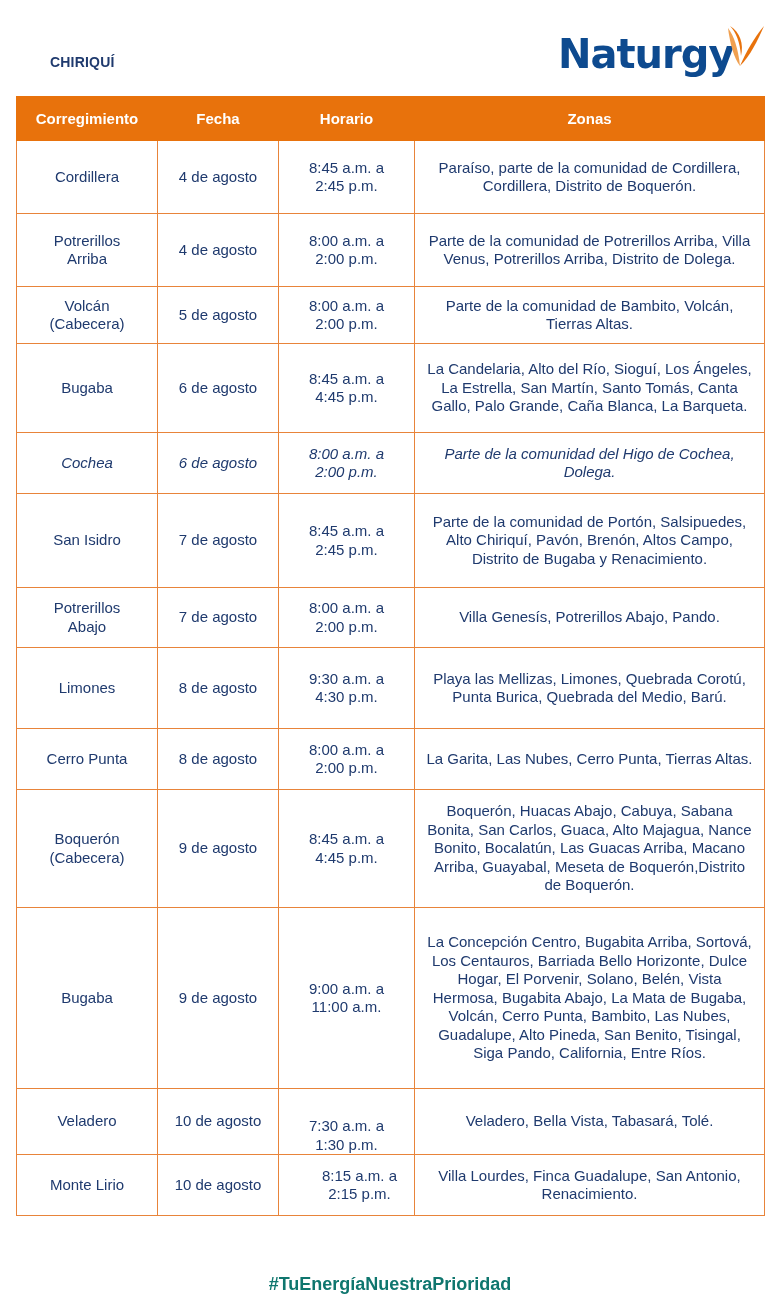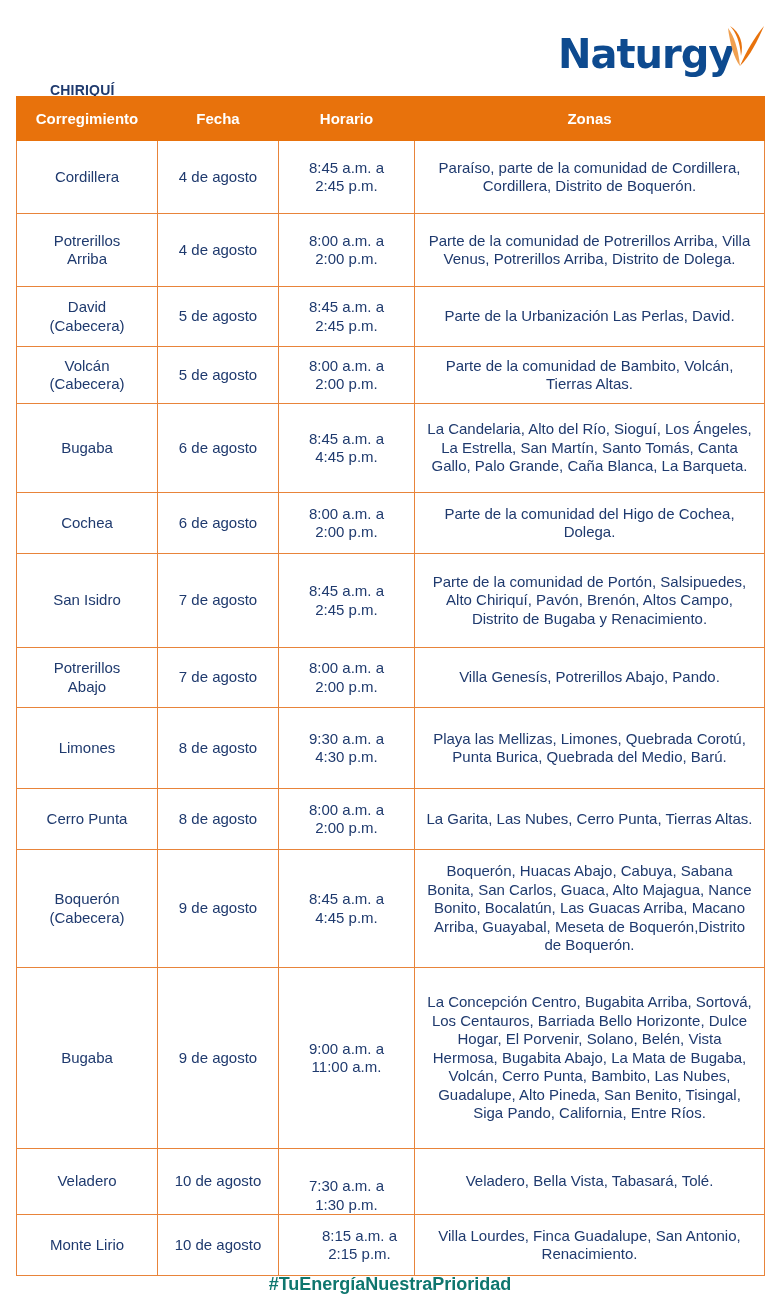--- a/index.html
+++ b/index.html
@@ -2,21 +2,21 @@
 <html><head>
   <meta charset="utf-8">
   <style>
     html, body { margin: 0; padding: 0; background: #ffffff; }
     body {
       width: 780px; height: 1306px; position: relative; overflow: hidden;
       font-family: "Liberation Sans", "DejaVu Sans", sans-serif;
       color: #1f3a6e;
     }
     .region-title {
-      position: absolute; left: 50px; top: 82px;
+      position: absolute; left: 50px; top: 54px;
       font-weight: bold; font-size: 14px; color: #1f3a6e; letter-spacing: 0.2px;
     }
     .logo {
       position: absolute; left: 558px; top: 22px; width: 210px; height: 58px;
     }
     .logo-text {
       position: absolute; left: 0; top: 8px;
       font-family: "DejaVu Sans", sans-serif; font-weight: bold;
       font-size: 40px; color: #0d4a8f; letter-spacing: -1px; line-height: 48px;
     }
@@ -76,39 +76,33 @@
         <td><span>4 de agosto</span></td>
         <td><span style="display: inline-block; max-width: 80px;">8:45 a.m. a 2:45 p.m.</span></td>
         <td class="zonas"><span>Paraíso, parte de la comunidad de Cordillera, Cordillera, Distrito de Boquerón.</span></td>
       </tr>
       <tr style="height: 73px;">
         <td><span style="display: inline-block; max-width: 100px;">Potrerillos Arriba</span></td>
         <td><span>4 de agosto</span></td>
         <td><span style="display: inline-block; max-width: 80px;">8:00 a.m. a 2:00 p.m.</span></td>
         <td class="zonas"><span>Parte de la comunidad de Potrerillos Arriba, Villa Venus, Potrerillos Arriba, Distrito de Dolega.</span></td>
       </tr>
-      <tr style="height: 60px;">
-        <td><span style="display: inline-block; max-width: 100px;">David (Cabecera)</span></td>
-        <td><span>5 de agosto</span></td>
-        <td><span style="display: inline-block; max-width: 80px;">8:45 a.m. a 2:45 p.m.</span></td>
-        <td class="zonas"><span>Parte de la Urbanización Las Perlas, David.</span></td>
-      </tr>
       <tr style="height: 57px;">
         <td><span style="display: inline-block; max-width: 100px;">Volcán (Cabecera)</span></td>
         <td><span>5 de agosto</span></td>
         <td><span style="display: inline-block; max-width: 80px;">8:00 a.m. a 2:00 p.m.</span></td>
         <td class="zonas"><span>Parte de la comunidad de Bambito, Volcán, Tierras Altas.</span></td>
       </tr>
       <tr style="height: 89px;">
         <td><span style="display: inline-block; max-width: 100px;">Bugaba</span></td>
         <td><span>6 de agosto</span></td>
         <td><span style="display: inline-block; max-width: 80px;">8:45 a.m. a 4:45 p.m.</span></td>
         <td class="zonas"><span>La Candelaria, Alto del Río, Sioguí, Los Ángeles, La Estrella, San Martín, Santo Tomás, Canta Gallo, Palo Grande, Caña Blanca, La Barqueta.</span></td>
       </tr>
-      <tr style="height: 61px;">
+      <tr style="height: 61px; font-style: italic;">
         <td><span style="display: inline-block; max-width: 100px;">Cochea</span></td>
         <td><span>6 de agosto</span></td>
         <td><span style="display: inline-block; max-width: 80px;">8:00 a.m. a 2:00 p.m.</span></td>
         <td class="zonas"><span>Parte de la comunidad del Higo de Cochea, Dolega.</span></td>
       </tr>
       <tr style="height: 94px;">
         <td><span style="display: inline-block; max-width: 100px;">San Isidro</span></td>
         <td><span>7 de agosto</span></td>
         <td><span style="display: inline-block; max-width: 80px;">8:45 a.m. a 2:45 p.m.</span></td>
         <td class="zonas"><span>Parte de la comunidad de Portón, Salsipuedes, Alto Chiriquí, Pavón, Brenón, Altos Campo, Distrito de Bugaba y Renacimiento.</span></td>

